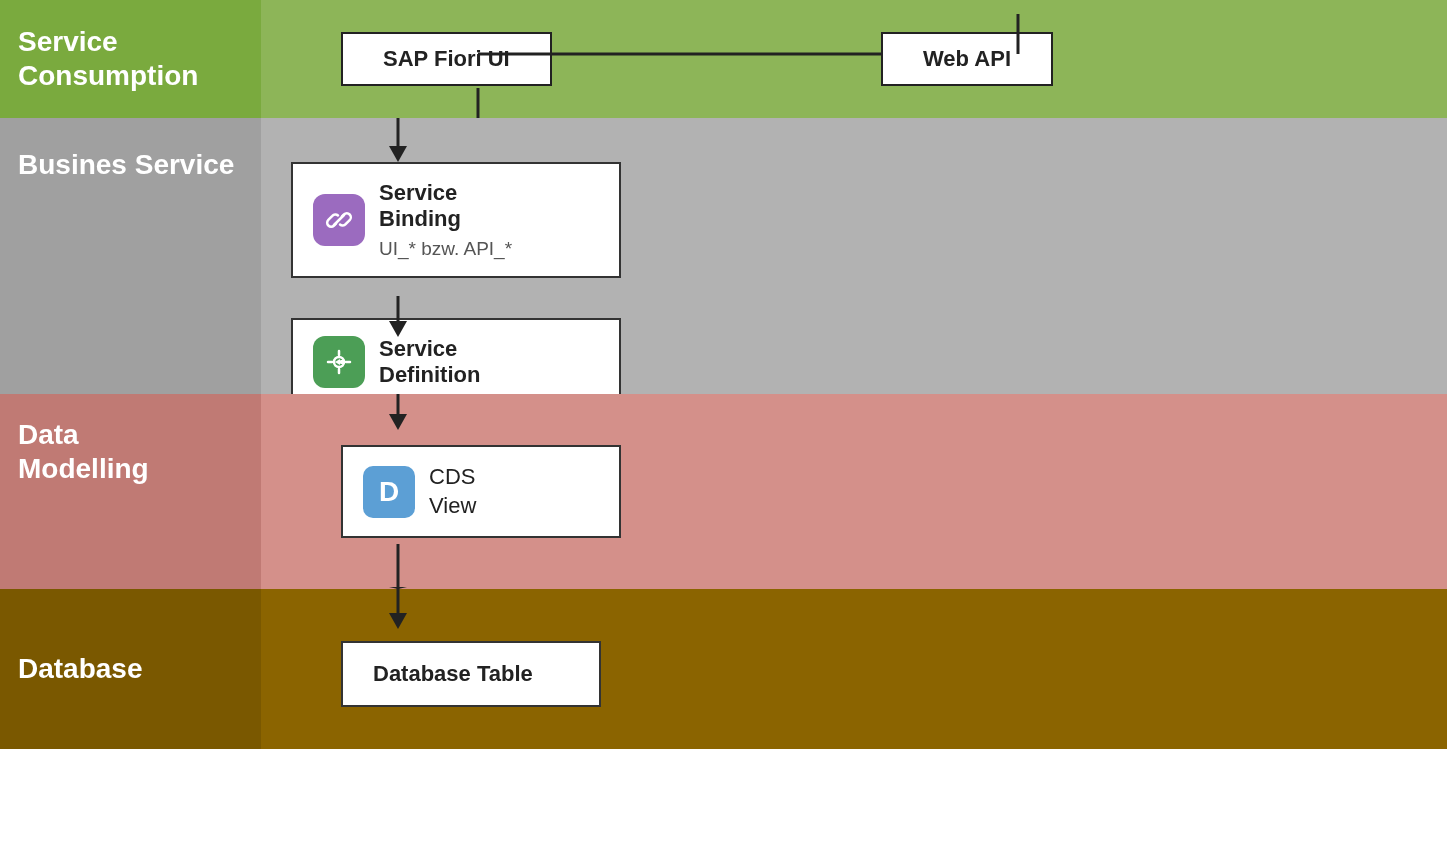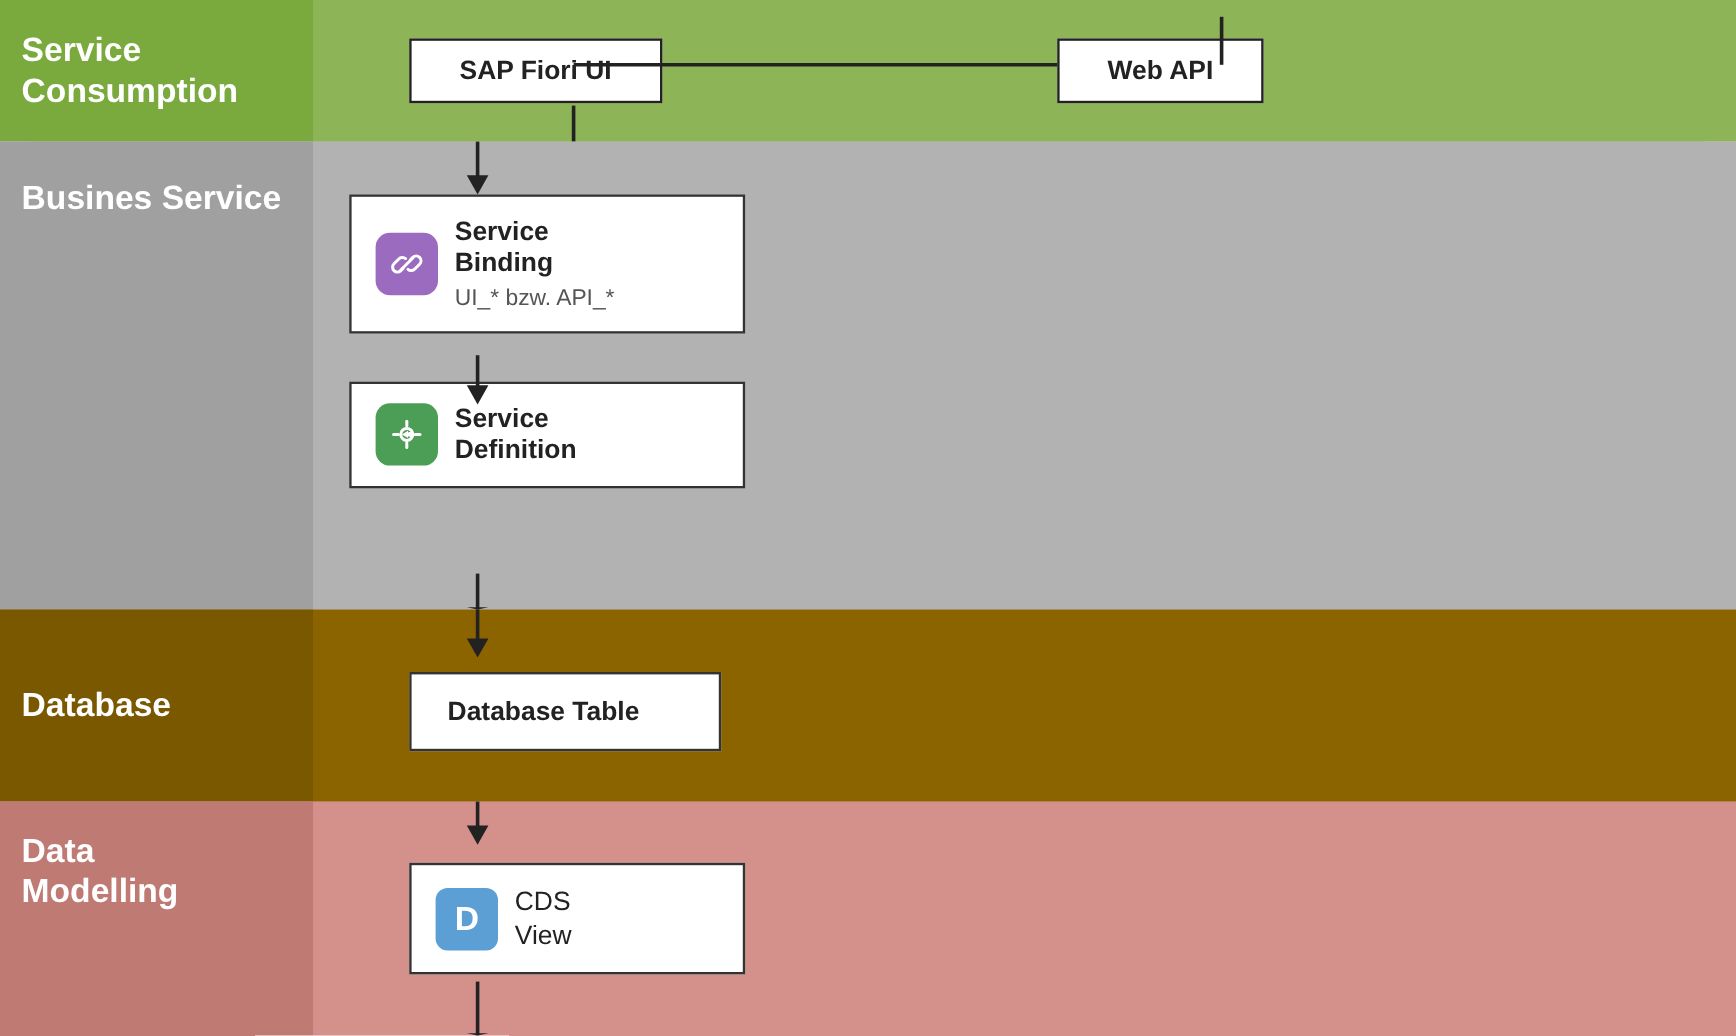--- a/index.html
+++ b/index.html
@@ -133,21 +133,21 @@
         <line x1="217" y1="88" x2="217" y2="118" stroke="#222" stroke-width="3"></line>
 
         <line x1="217" y1="54" x2="620" y2="54" stroke="#222" stroke-width="3"></line>
 
         <line x1="757" y1="14" x2="757" y2="54" stroke="#222" stroke-width="3"></line>
 
       </svg>
     </div>
   </div>
 
-  <div class="layer layer-business" style="height:390px;justify-content:space-between;">
+  <div class="layer layer-business" style="height:276px;justify-content:space-between;">
     <div class="layer-label" style="background:#a0a0a0; align-items:flex-start; padding-top:30px;">
       <span>Busines Service</span>
     </div>
     <div class="layer-content" style="background:#b2b2b2; flex-direction:column; align-items:flex-start; justify-content:flex-start; padding-top:0; position:relative;">
 
       <svg style="position:absolute;top:0;left:0;width:100%;height:100%;overflow:visible;">
 
         <line x1="137" y1="0" x2="137" y2="30" stroke="#222" stroke-width="3"></line>
         <polygon points="128,28 146,28 137,44" fill="#222"></polygon>
 
@@ -187,39 +187,20 @@
           </svg>
         </div>
         <div>
           <div style="font-size:22px;font-weight:bold;color:#222;line-height:1.2;">Service<br>Definition</div>
         </div>
       </div>
 
     </div>
   </div>
 
-  <div class="layer layer-database" style="height:160px;">
-    <div class="layer-label" style="background:#7a5800;">
-      <span>Database</span>
-    </div>
-    <div class="layer-content" style="background:#8b6400; align-items:center; padding-left:80px; position:relative;">
-
-      <svg style="position:absolute;top:0;left:0;width:100%;height:100%;overflow:visible;">
-
-        <line x1="137" y1="0" x2="137" y2="26" stroke="#222" stroke-width="3"></line>
-        <polygon points="128,24 146,24 137,40" fill="#222"></polygon>
-      </svg>
-
-      <div style="margin-top:10px; background:#fff; border:2.5px solid #333; padding:18px 30px; font-size:22px; font-weight:bold; color:#222; min-width:260px;">
-        <span>Database Table</span>
-      </div>
-
-    </div>
-  </div>
-
   <div class="layer layer-data" style="height:195px;">
     <div class="layer-label" style="background:#c07a74; align-items:flex-start; padding-top:24px;">
       <span style="white-space:pre-line;">Data
 Modelling</span>
     </div>
     <div class="layer-content" style="background:#d4908a; flex-direction:column; align-items:flex-start; justify-content:center; padding-left:80px; position:relative;">
 
       <svg style="position:absolute;top:0;left:0;width:100%;height:100%;overflow:visible;">
 
         <line x1="137" y1="0" x2="137" y2="22" stroke="#222" stroke-width="3"></line>
@@ -234,13 +215,32 @@
           D
         </div>
         <div style="font-size:22px;color:#222;line-height:1.3;">
           CDS<br>View
         </div>
       </div>
 
     </div>
   </div>
 
+  <div class="layer layer-database" style="height:160px;">
+    <div class="layer-label" style="background:#7a5800;">
+      <span>Database</span>
+    </div>
+    <div class="layer-content" style="background:#8b6400; align-items:center; padding-left:80px; position:relative;">
+
+      <svg style="position:absolute;top:0;left:0;width:100%;height:100%;overflow:visible;">
+
+        <line x1="137" y1="0" x2="137" y2="26" stroke="#222" stroke-width="3"></line>
+        <polygon points="128,24 146,24 137,40" fill="#222"></polygon>
+      </svg>
+
+      <div style="margin-top:10px; background:#fff; border:2.5px solid #333; padding:18px 30px; font-size:22px; font-weight:bold; color:#222; min-width:260px;">
+        <span>Database Table</span>
+      </div>
+
+    </div>
+  </div>
+
 </div>
 
 </body></html>

